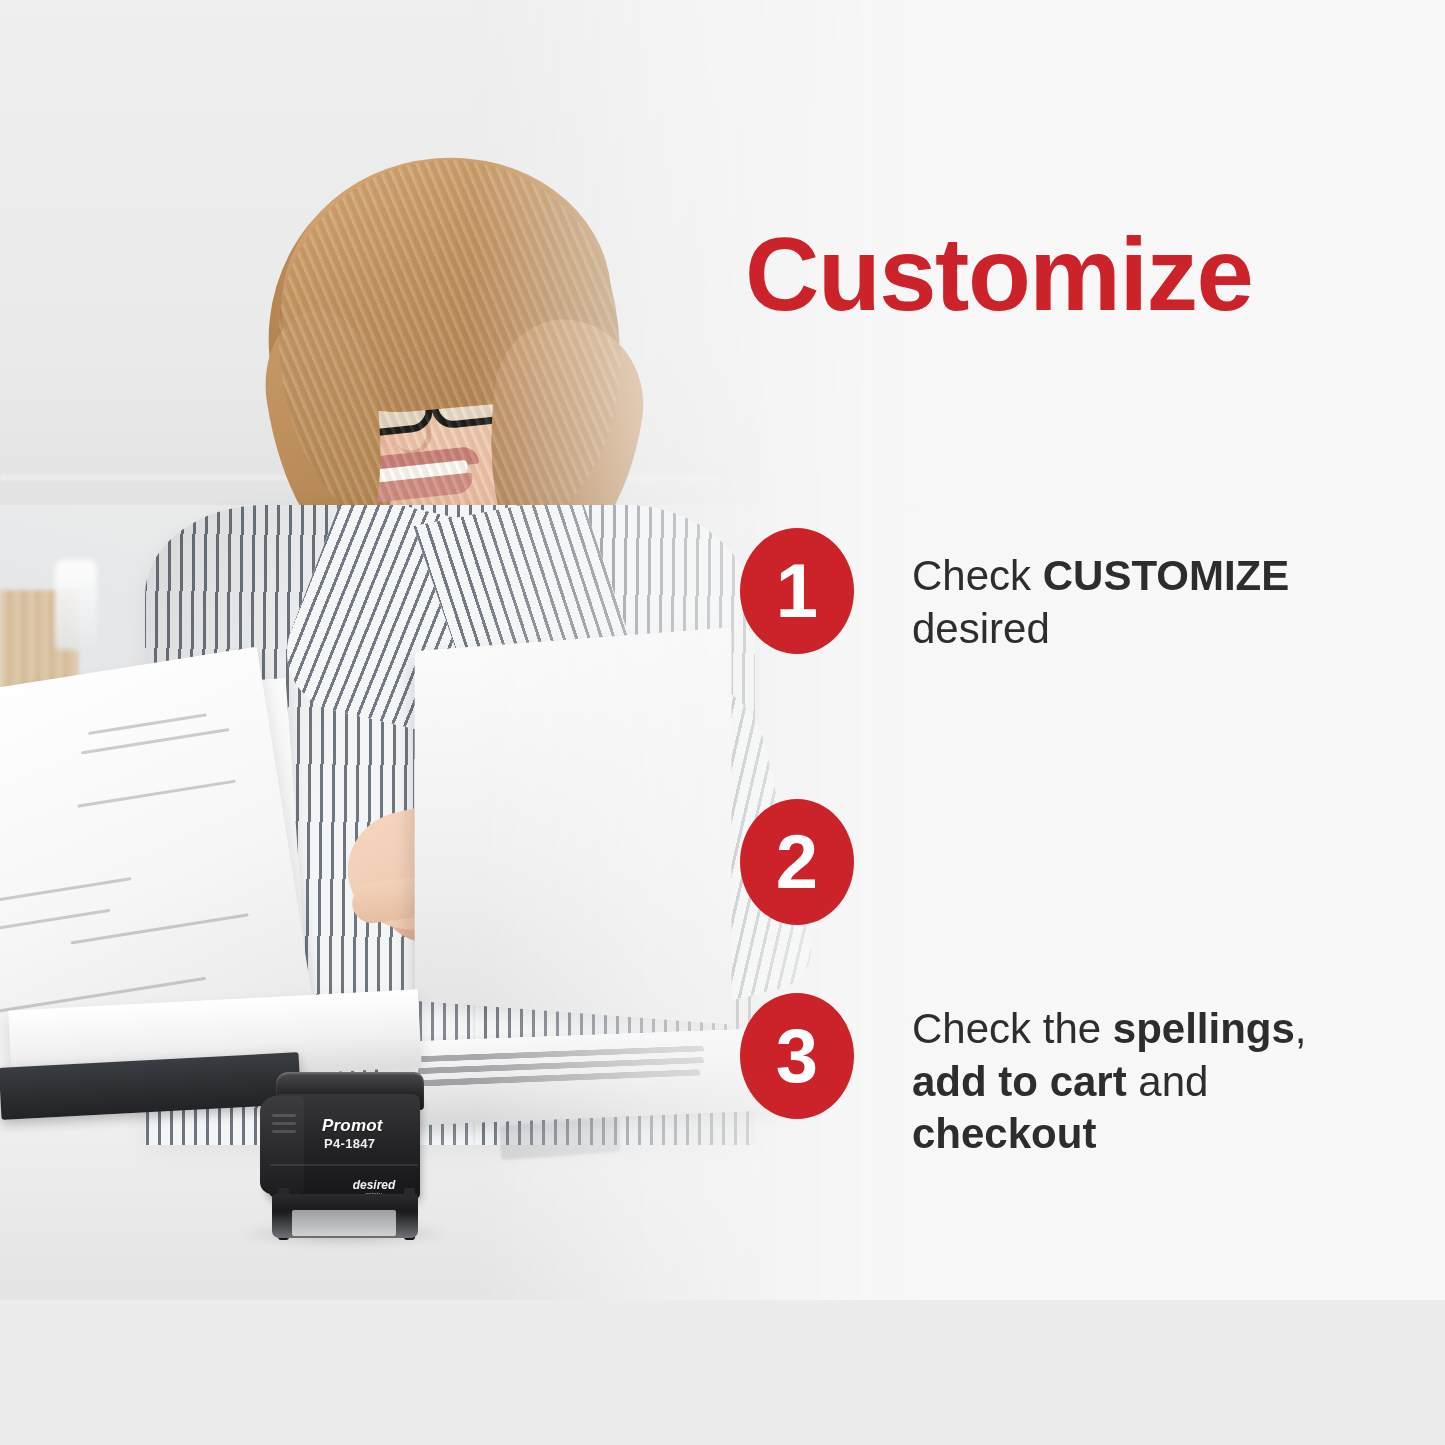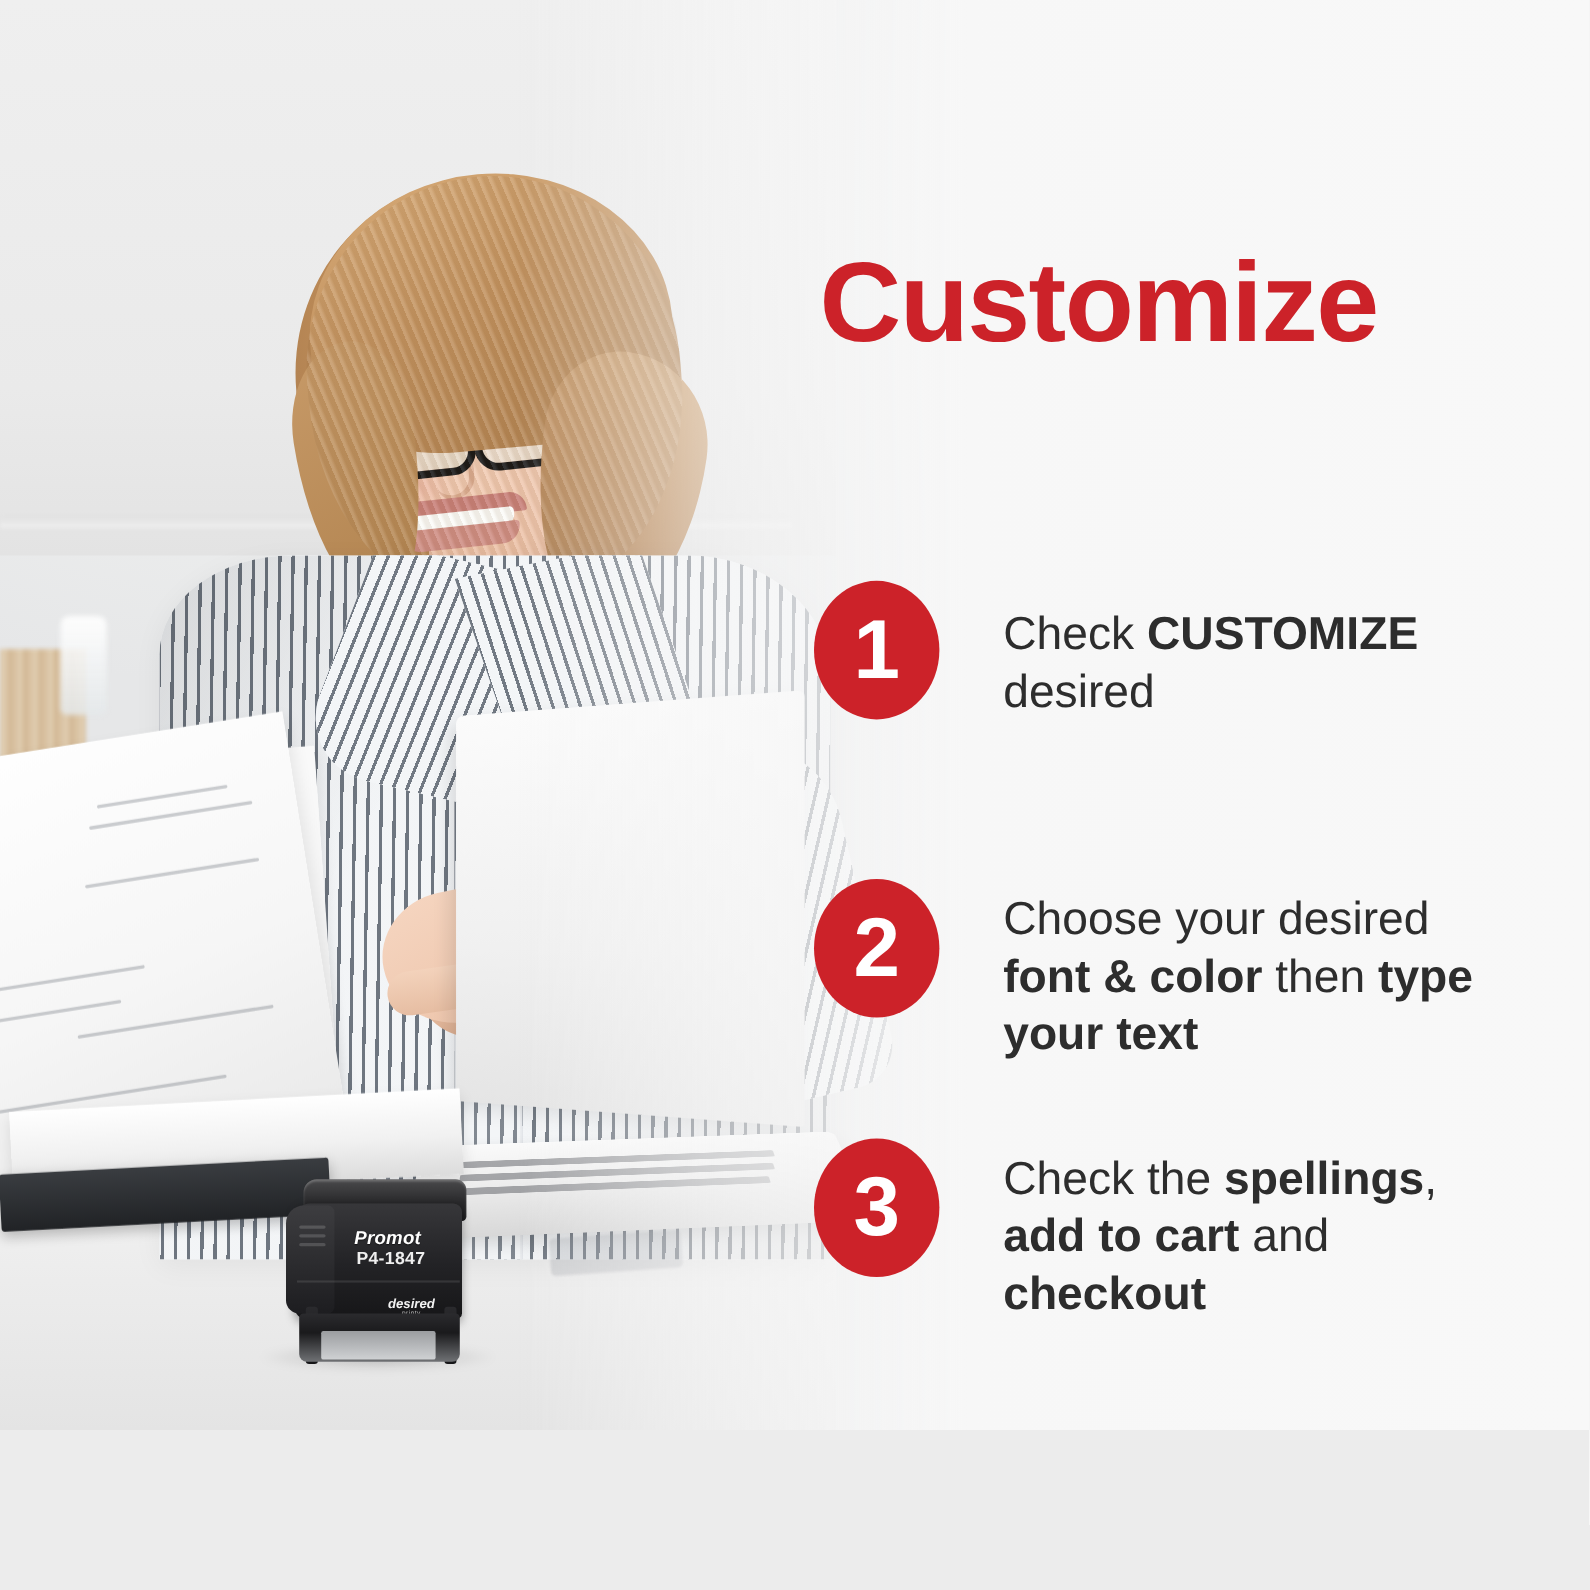--- a/index.html
+++ b/index.html
@@ -313,21 +313,21 @@
     position: absolute; left: 12px; width: 24px; height: 3px; background: rgba(255,255,255,.16); border-radius: 2px;
   }
   .stamp-brand {
     position: absolute; left: 64px; top: 56px; width: 92px;
     color: #ffffff; font-weight: bold; font-size: 17px; font-style: italic;
     letter-spacing: .2px; text-align: left;
     text-shadow: 0 1px 1px rgba(0,0,0,.5);
   }
   .stamp-model {
     position: absolute; left: 66px; top: 76px; width: 92px;
-    color: #efefef; font-size: 16px; font-weight: bold; letter-spacing: .3px;
+    color: #efefef; font-size: 13px; font-weight: bold; letter-spacing: .3px;
   }
   .stamp-trodat {
     position: absolute; left: 78px; top: 118px; width: 76px;
     color: #f2f2f2; font-size: 12px; font-weight: bold; font-style: italic; text-align: center;
   }
   .stamp-trodat-sub {
     position: absolute; left: 86px; top: 131px; width: 60px;
     color: #bdbdbd; font-size: 6px; text-align: center; letter-spacing: .4px;
   }
   .stamp-divider {
@@ -522,21 +522,20 @@
 
   <div class="steps">
 
     <div class="step s1">
       <div class="badge">1</div>
       <div class="step-text"><span>Check </span><b>CUSTOMIZE</b><span> desired</span></div>
     </div>
 
     <div class="step s2">
       <div class="badge">2</div>
-      <div class="step-text"><span>Choose your desired </span><b>font &amp; color</b><span> then </span><b>type your text</b></div>
     </div>
 
     <div class="step s3">
       <div class="badge">3</div>
       <div class="step-text"><span>Check the </span><b>spellings</b><span>, </span><b>add to cart</b><span> and </span><b>checkout</b></div>
     </div>
 
   </div>
 
 

